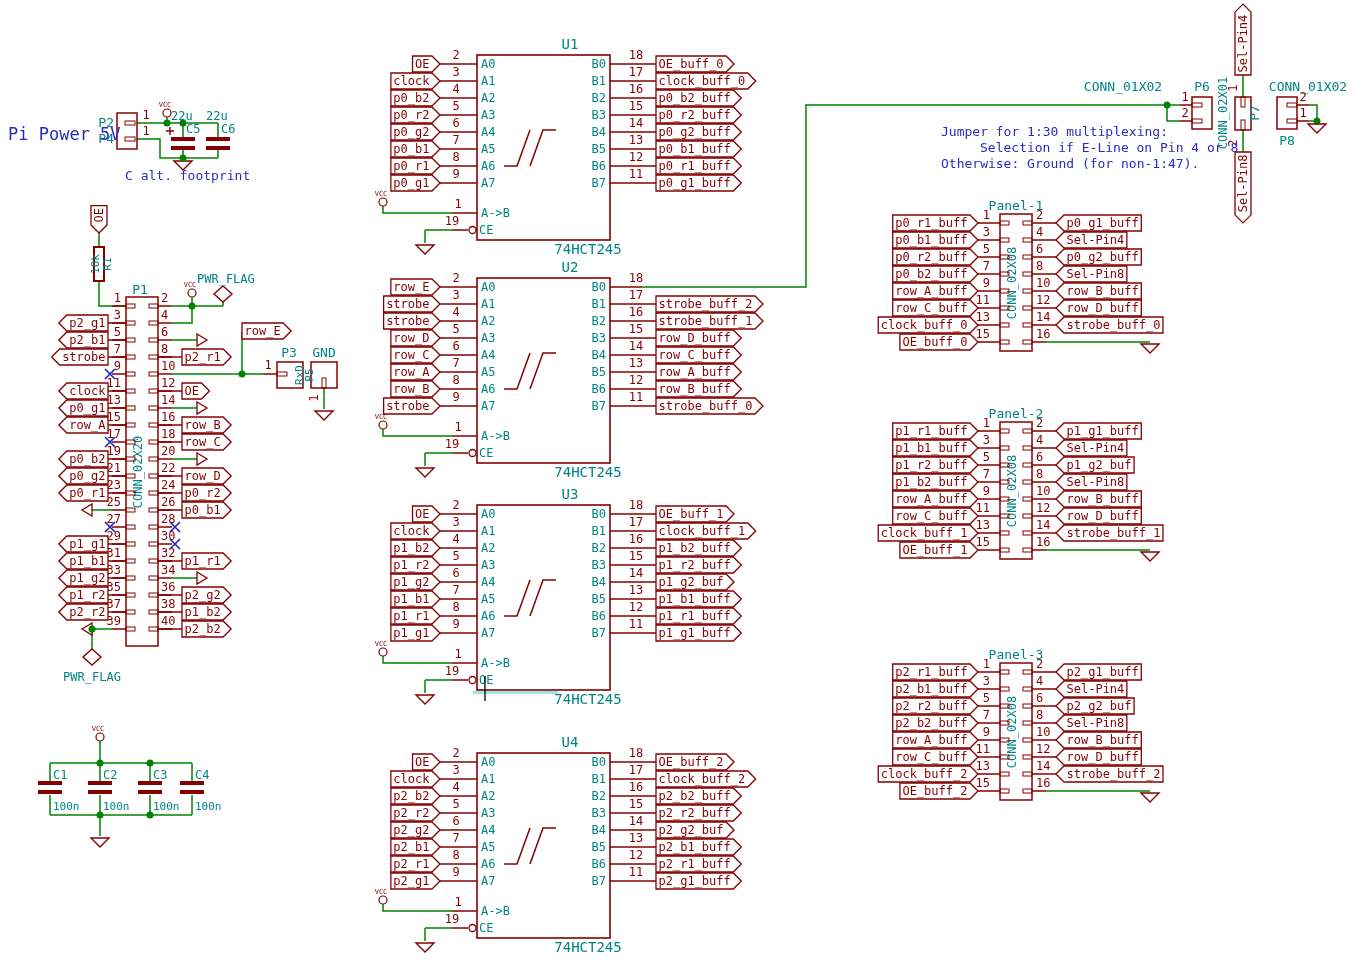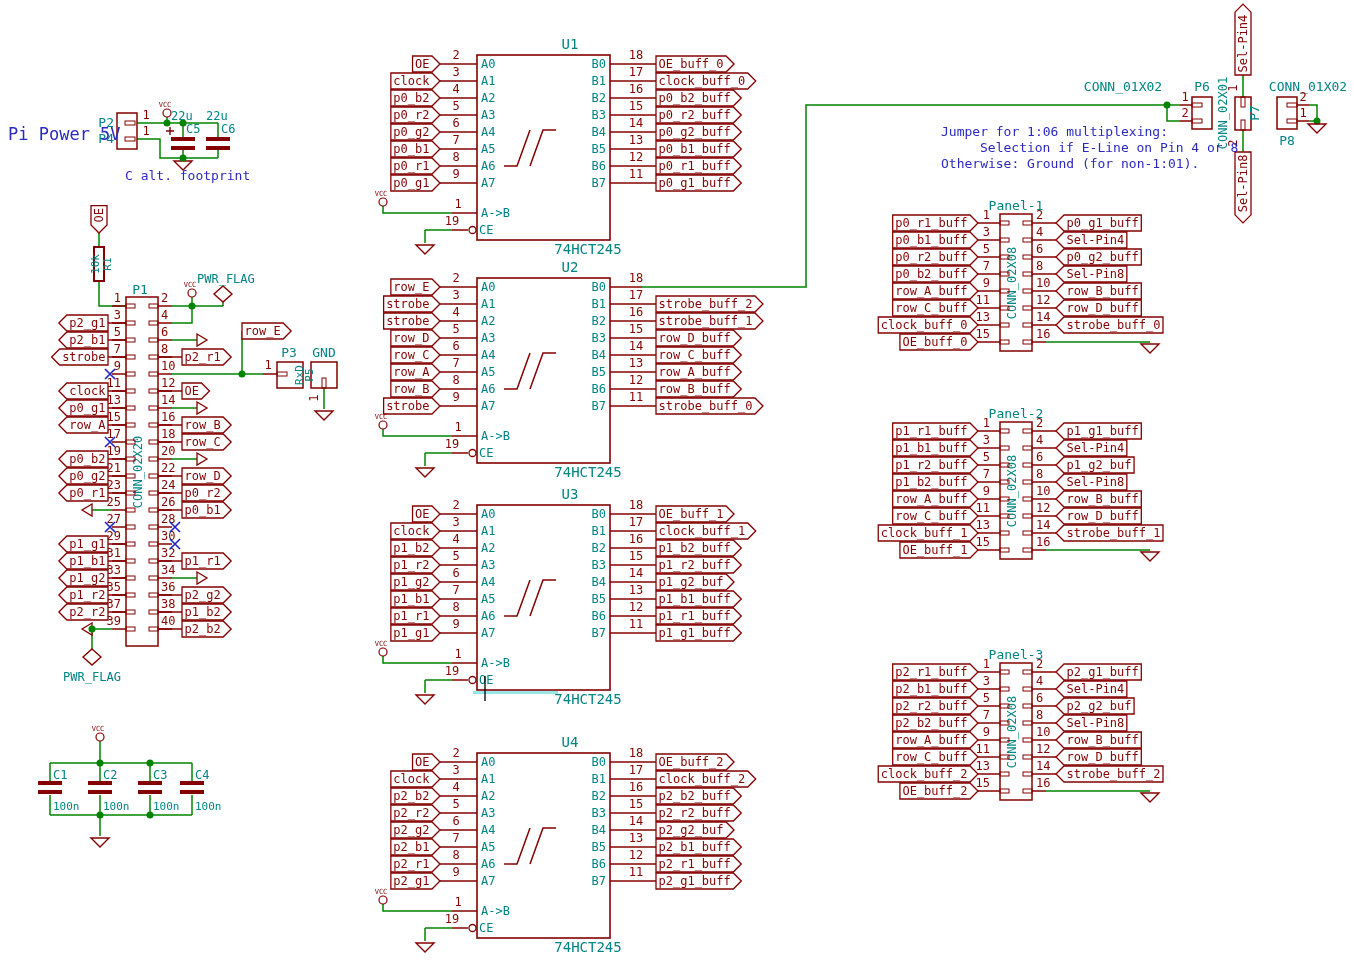--- a/index.html
+++ b/index.html
@@ -1390,16 +1390,16 @@
           <text x="1303" y="117" font-size="12" fill="#840000" text-anchor="middle">1</text>
         </g>
         <circle cx="1317" cy="121" r="3.5" fill="#008400" stroke="none"></circle>
         <g>
           <polygon points="1308,124 1326,124 1317,133" fill="none" stroke="#840000" stroke-width="1.4"></polygon>
         </g>
       </g>
     </svg>
   <div class="note" style="left:8px;top:126px;font-size:17px">Pi Power 5V</div>
   <div class="note" style="left:125px;top:168px">C alt. footprint</div>
-  <div class="note" style="left:941px;top:124px">Jumper for 1:06 multiplexing:</div>
+  <div class="note" style="left:941px;top:124px">Jumper for 1:30 multiplexing:</div>
   <div class="note" style="left:980px;top:140px">Selection if E-Line on Pin 4 or 8</div>
-  <div class="note" style="left:941px;top:156px">Otherwise: Ground (for non-1:01).</div>
+  <div class="note" style="left:941px;top:156px">Otherwise: Ground (for non-1:47).</div>
 </div>
 
 </body></html>

